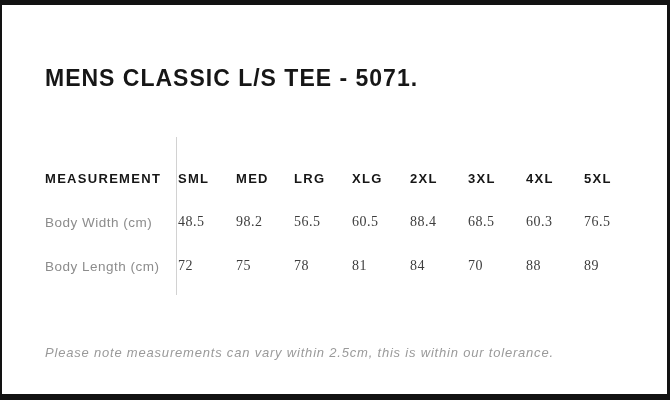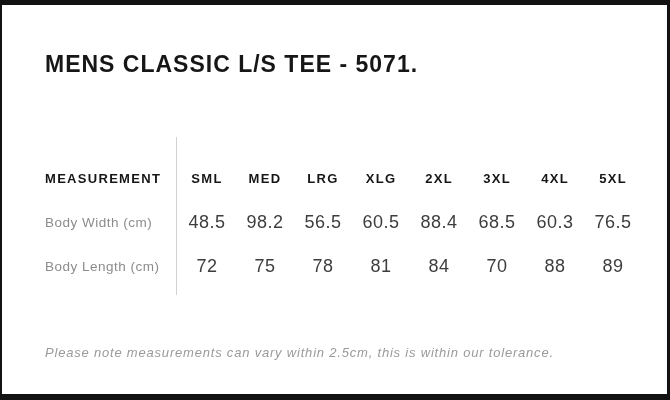--- a/index.html
+++ b/index.html
@@ -16,21 +16,21 @@
     box-sizing: border-box;
     border-top: 5px solid #121212;
     border-bottom: 6px solid #121212;
     border-left: 2px solid #121212;
     border-right: 3px solid #121212;
     overflow: hidden;
   }
   .page-title {
     position: absolute;
     left: 43px;
-    top: 31px;
+    top: 45px;
     font-size: 23px;
     font-weight: bold;
     letter-spacing: 1px;
     color: #161616;
     white-space: nowrap;
   }
   .size-table {
     position: absolute;
     left: 43px;
     top: 151px;
@@ -44,38 +44,38 @@
   .label-cell {
     width: 133px;
     flex: none;
   }
   .value-cells {
     flex: 1;
     display: flex;
   }
   .value-cell {
     flex: 1;
-    text-align: center;
   }
   .header-row .label-cell,
   .header-row .value-cell {
     font-weight: bold;
     font-size: 13px;
     letter-spacing: 1.3px;
     color: #161616;
   }
   .data-row .label-cell {
     font-size: 13.5px;
     letter-spacing: 0.5px;
     color: #8c8c8c;
   }
   .data-row .value-cell {
-    font-size: 18px;
+    font-size: 14px;
     letter-spacing: 0.5px;
     color: #3d3d3d;
+    font-family: Liberation Serif, serif;
   }
   .column-divider {
     position: absolute;
     left: 174px;
     top: 132px;
     width: 1px;
     height: 158px;
     background: #d2d2d2;
   }
   .tolerance-note {

